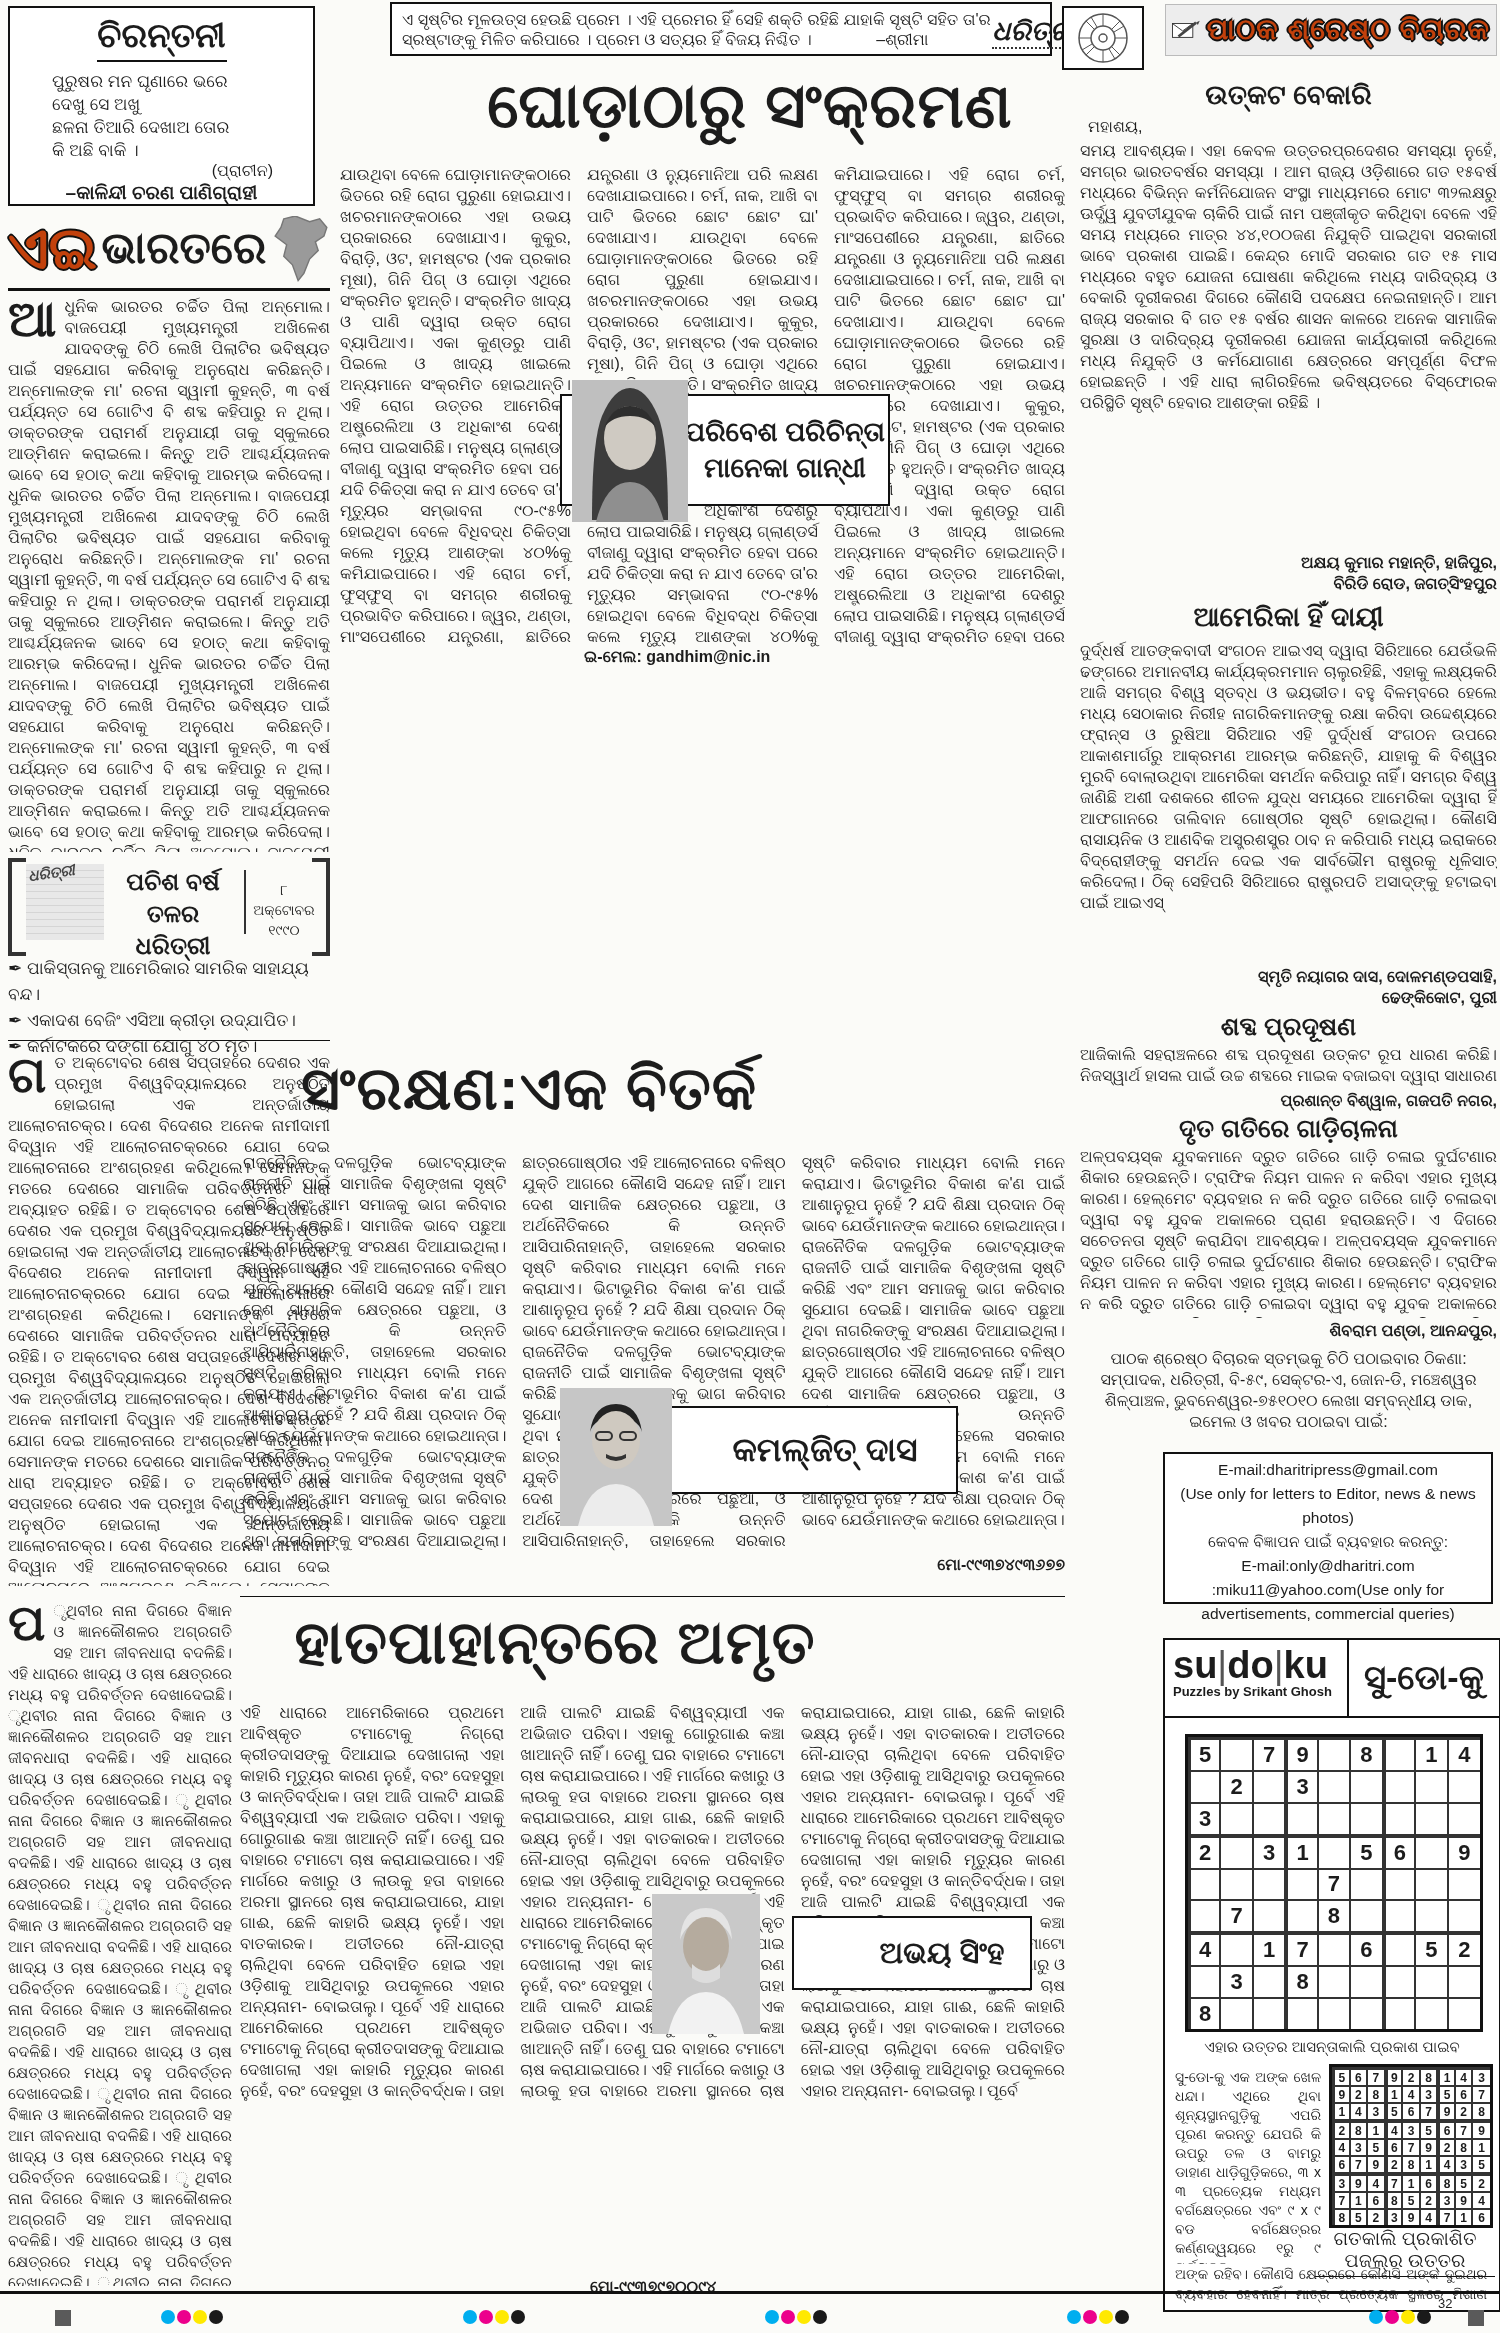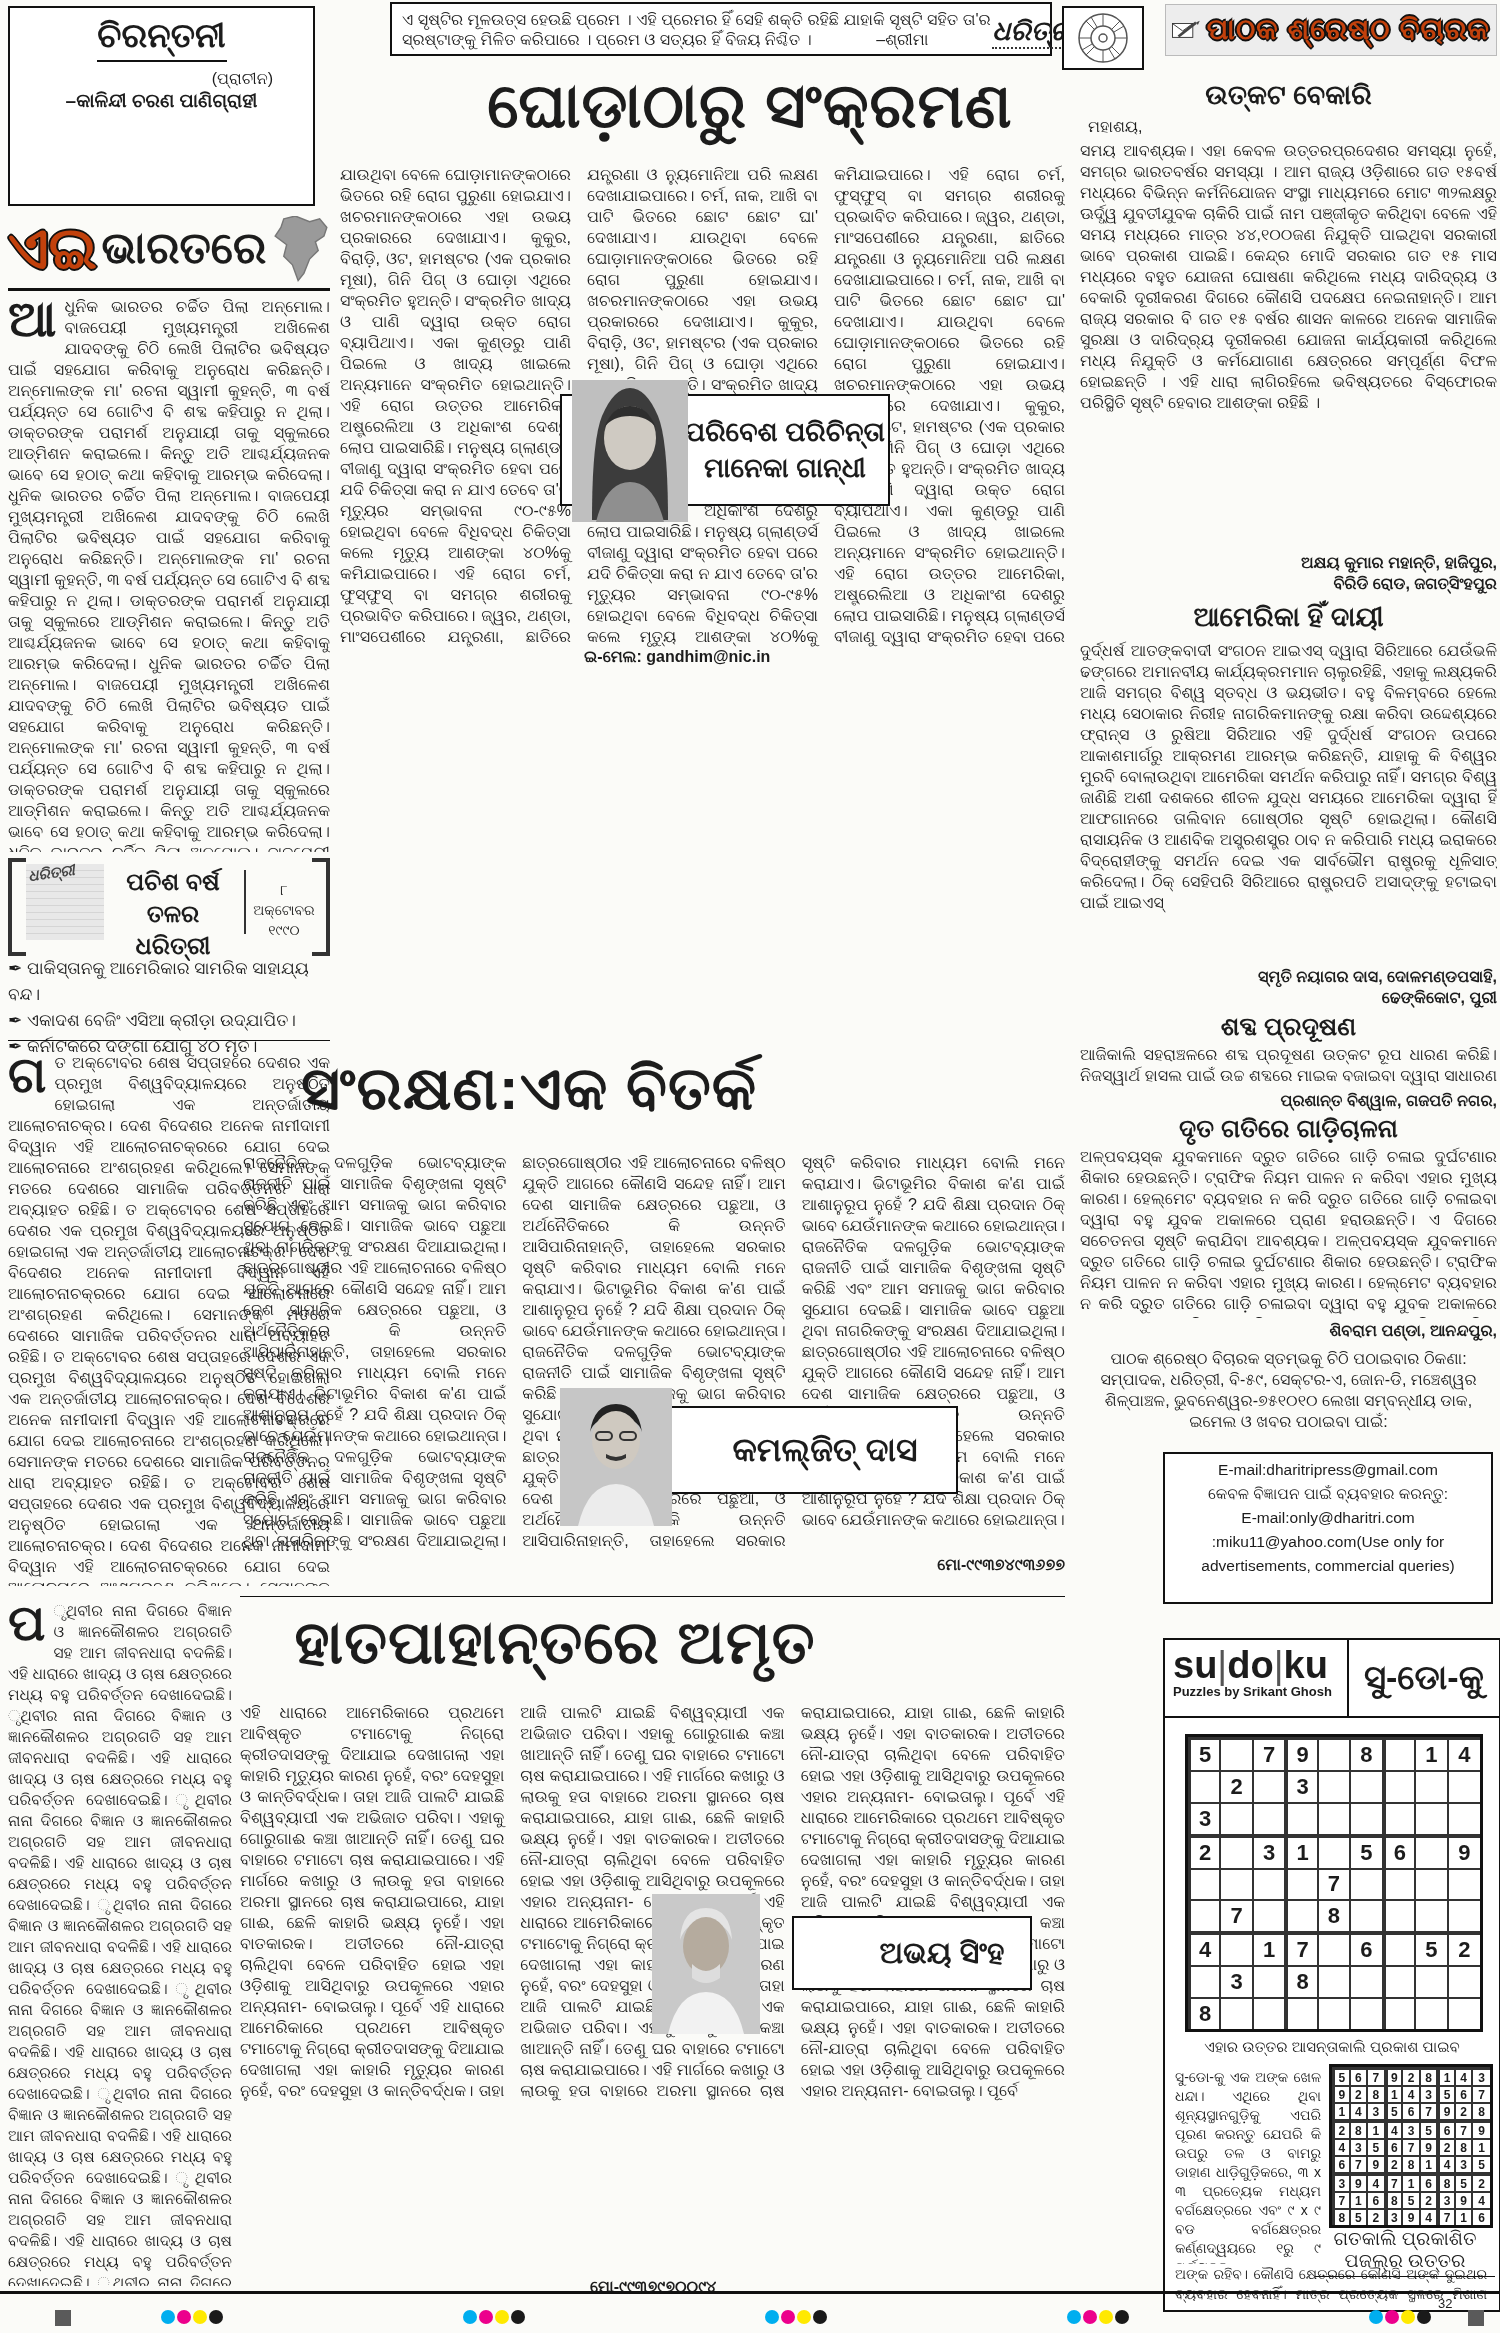--- a/index.html
+++ b/index.html
@@ -22,20 +22,26 @@
   .regdot{width:14px;height:14px;border-radius:50%;display:inline-block;margin:0 1px;}
   .thinline{background:#111;}
   .outline-txt{color:#c2410c;text-shadow:-2px 0 #111,2px 0 #111,0 -2px #111,0 2px #111,-1px -1px #111,1px 1px #111;}
 </style>
 </head>
 <body>
 
 <div class="abs box" style="left:8px;top:6px;width:303px;height:196px;">
   <div style="text-align:center;font-weight:bold;font-size:34px;margin-top:8px;">ଚିରନ୍ତନୀ</div>
   <div style="width:130px;height:2px;background:#111;margin:4px auto 8px;"></div>
+  <div style="font-size:17px;line-height:23px;padding-left:42px;">
+    <div>ପୁରୁଷର ମନ ଘୃଣାରେ ଭରେ</div>
+    <div>ଦେଖୁ ସେ ଅଖୁ</div>
+    <div>ଛଳନା ତିଆରି ଦେଖାଅ ତୋର</div>
+    <div>କି ଅଛି ବାକି ।</div>
+  </div>
   <div style="font-size:16px;text-align:right;padding-right:40px;">(ପ୍ରାଚୀନ)</div>
   <div style="font-size:19px;font-weight:bold;text-align:center;margin-top:2px;">–କାଳିନ୍ଦୀ ଚରଣ ପାଣିଗ୍ରାହୀ</div>
 </div>
 
 <div class="abs box" style="left:390px;top:2px;width:662px;height:54px;padding:6px 10px;box-sizing:border-box;">
   <span style="font-size:16px;line-height:20px;">ଏ ସୃଷ୍ଟିର ମୂଳଉତ୍ସ ହେଉଛି ପ୍ରେମ । ଏହି ପ୍ରେମର ହିଁ ସେହି ଶକ୍ତି ରହିଛି ଯାହାକି ସୃଷ୍ଟି ସହିତ ତା'ର ସ୍ରଷ୍ଟାଙ୍କୁ ମିଳିତ କରିପାରେ । ପ୍ରେମ ଓ ସତ୍ୟର ହିଁ ବିଜୟ ନିଶ୍ଚିତ ।</span>
   <span style="font-size:16px;margin-left:60px;">–ଶ୍ରୀମା</span>
 </div>
 
 <div class="abs" style="left:992px;top:16px;font-size:27px;font-weight:bold;font-style:italic;border-bottom:2px dotted #333;">ଧରିତ୍ରୀ</div>
@@ -216,20 +222,21 @@
   <span>ଅଳ୍ପବୟସ୍କ ଯୁବକମାନେ ଦ୍ରୁତ ଗତିରେ ଗାଡ଼ି ଚଳାଇ ଦୁର୍ଘଟଣାର ଶିକାର ହେଉଛନ୍ତି। ଟ୍ରାଫିକ ନିୟମ ପାଳନ ନ କରିବା ଏହାର ମୁଖ୍ୟ କାରଣ। ହେଲ୍‌ମେଟ ବ୍ୟବହାର ନ କରି ଦ୍ରୁତ ଗତିରେ ଗାଡ଼ି ଚଳାଇବା ଦ୍ୱାରା ବହୁ ଯୁବକ ଅକାଳରେ ପ୍ରାଣ ହରାଉଛନ୍ତି। ଏ ଦିଗରେ ସଚେତନତା ସୃଷ୍ଟି କରାଯିବା ଆବଶ୍ୟକ। ଅଳ୍ପବୟସ୍କ ଯୁବକମାନେ ଦ୍ରୁତ ଗତିରେ ଗାଡ଼ି ଚଳାଇ ଦୁର୍ଘଟଣାର ଶିକାର ହେଉଛନ୍ତି। ଟ୍ରାଫିକ ନିୟମ ପାଳନ ନ କରିବା ଏହାର ମୁଖ୍ୟ କାରଣ। ହେଲ୍‌ମେଟ ବ୍ୟବହାର ନ କରି ଦ୍ରୁତ ଗତିରେ ଗାଡ଼ି ଚଳାଇବା ଦ୍ୱାରା ବହୁ ଯୁବକ ଅକାଳରେ ପ୍ରାଣ ହରାଉଛନ୍ତି। ଏ ଦିଗରେ ସଚେତନତା ସୃଷ୍ଟି କରାଯିବା ଆବଶ୍ୟକ।</span>
 </div>
 <div class="abs sig" style="left:1080px;top:1320px;width:417px;">
   <div>ଶିବରାମ ପଣ୍ଡା, ଆନନ୍ଦପୁର,</div>
 </div>
 
 <div class="abs" style="left:1080px;top:1348px;width:417px;height:100px;text-align:center;font-size:16px;line-height:21px;overflow:hidden;">ପାଠକ ଶ୍ରେଷ୍ଠ ବିଚାରକ ସ୍ତମ୍ଭକୁ ଚିଠି ପଠାଇବାର ଠିକଣା: ସମ୍ପାଦକ, ଧରିତ୍ରୀ, ବି-୫୯, ସେକ୍ଟର-ଏ, ଜୋନ-ଡି, ମଞ୍ଚେଶ୍ୱର ଶିଳ୍ପାଞ୍ଚଳ, ଭୁବନେଶ୍ୱର-୭୫୧୦୧୦ ଲେଖା ସମ୍ବନ୍ଧୀୟ ଡାକ, ଇମେଲ ଓ ଖବର ପଠାଇବା ପାଇଁ:</div>
 
 <div class="abs box" style="left:1163px;top:1452px;width:330px;height:152px;text-align:center;font-size:15.5px;line-height:24px;padding-top:4px;box-sizing:border-box;">
   <div>E-mail:dharitripress@gmail.com</div>
+  <div>(Use only for letters to Editor, news &amp; news photos)</div>
   <div>କେବଳ ବିଜ୍ଞାପନ ପାଇଁ ବ୍ୟବହାର କରନ୍ତୁ:</div>
   <div>E-mail:only@dharitri.com</div>
   <div>:miku11@yahoo.com(Use only for</div>
   <div>advertisements, commercial queries)</div>
 </div>
 
 <div class="abs box" style="left:1163px;top:1638px;width:334px;height:670px;">
   <div style="display:flex;border-bottom:2px solid #111;height:76px;">
     <div style="width:55%;border-right:2px solid #111;padding:6px 4px 0 8px;box-sizing:border-box;">
       <div style="font-size:38px;font-weight:bold;letter-spacing:0;line-height:38px;">

